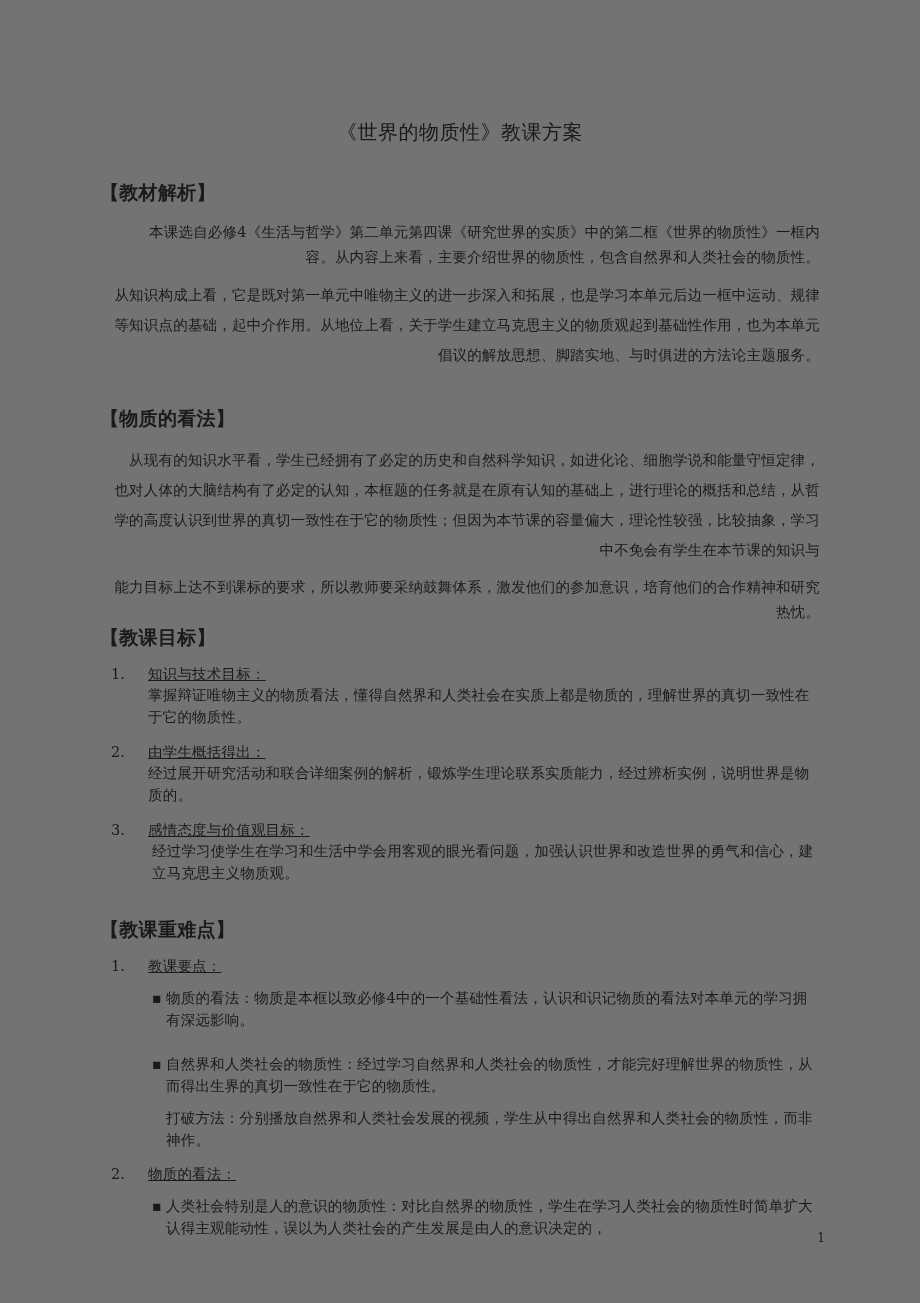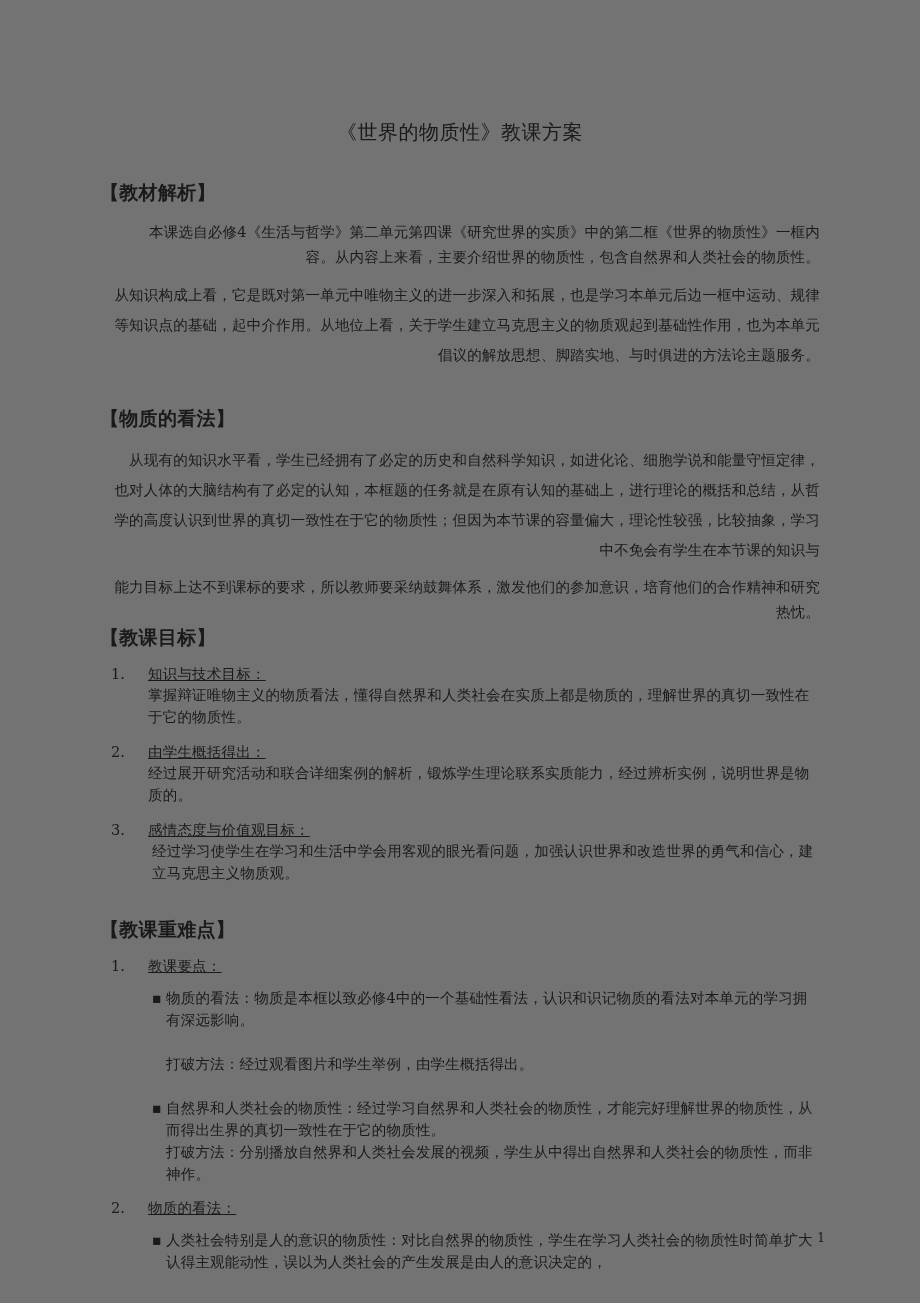--- a/index.html
+++ b/index.html
@@ -120,21 +120,21 @@
     line-height: 22px;
   }
   .bullet-text { letter-spacing: 0.2px; }
   .method-line {
     padding-left: 66px;
     font-size: 14.5px;
     line-height: 22px;
     letter-spacing: 0.2px;
   }
   .mt-22 { margin-top: 22px; }
-  .mt-10 { }
+  .mt-10 { margin-top: 10px; }
   .mt-12 { margin-top: 12px; }
 
   
   .page-number {
     position: absolute;
     right: 95px;
     bottom: 58px;
     font-size: 12px;
     color: #1a1a1a;
     font-family: "DejaVu Serif", "Liberation Serif", serif;
@@ -181,21 +181,20 @@
       <li class="num-item">
         <span class="marker">1.</span>
         <span class="num-title">教课要点：</span>
       </li>
       <ul class="bullet-list">
         <li class="bullet-item">
           <span class="dot">▪</span>
           <span class="bullet-text">物质的看法：物质是本框以致必修4中的一个基础性看法，认识和识记物质的看法对本单元的学习拥有深远影响。</span>
         </li>
       </ul>
-      <div class="method-line mt-22">打破方法：经过观看图片和学生举例，由学生概括得出。</div>
 
       <ul class="bullet-list mt-22">
         <li class="bullet-item">
           <span class="dot">▪</span>
           <span class="bullet-text">自然界和人类社会的物质性：经过学习自然界和人类社会的物质性，才能完好理解世界的物质性，从而得出生界的真切一致性在于它的物质性。</span>
         </li>
       </ul>
       <div class="method-line mt-10">打破方法：分别播放自然界和人类社会发展的视频，学生从中得出自然界和人类社会的物质性，而非神作。</div>
 
       <li class="num-item mt-12">

